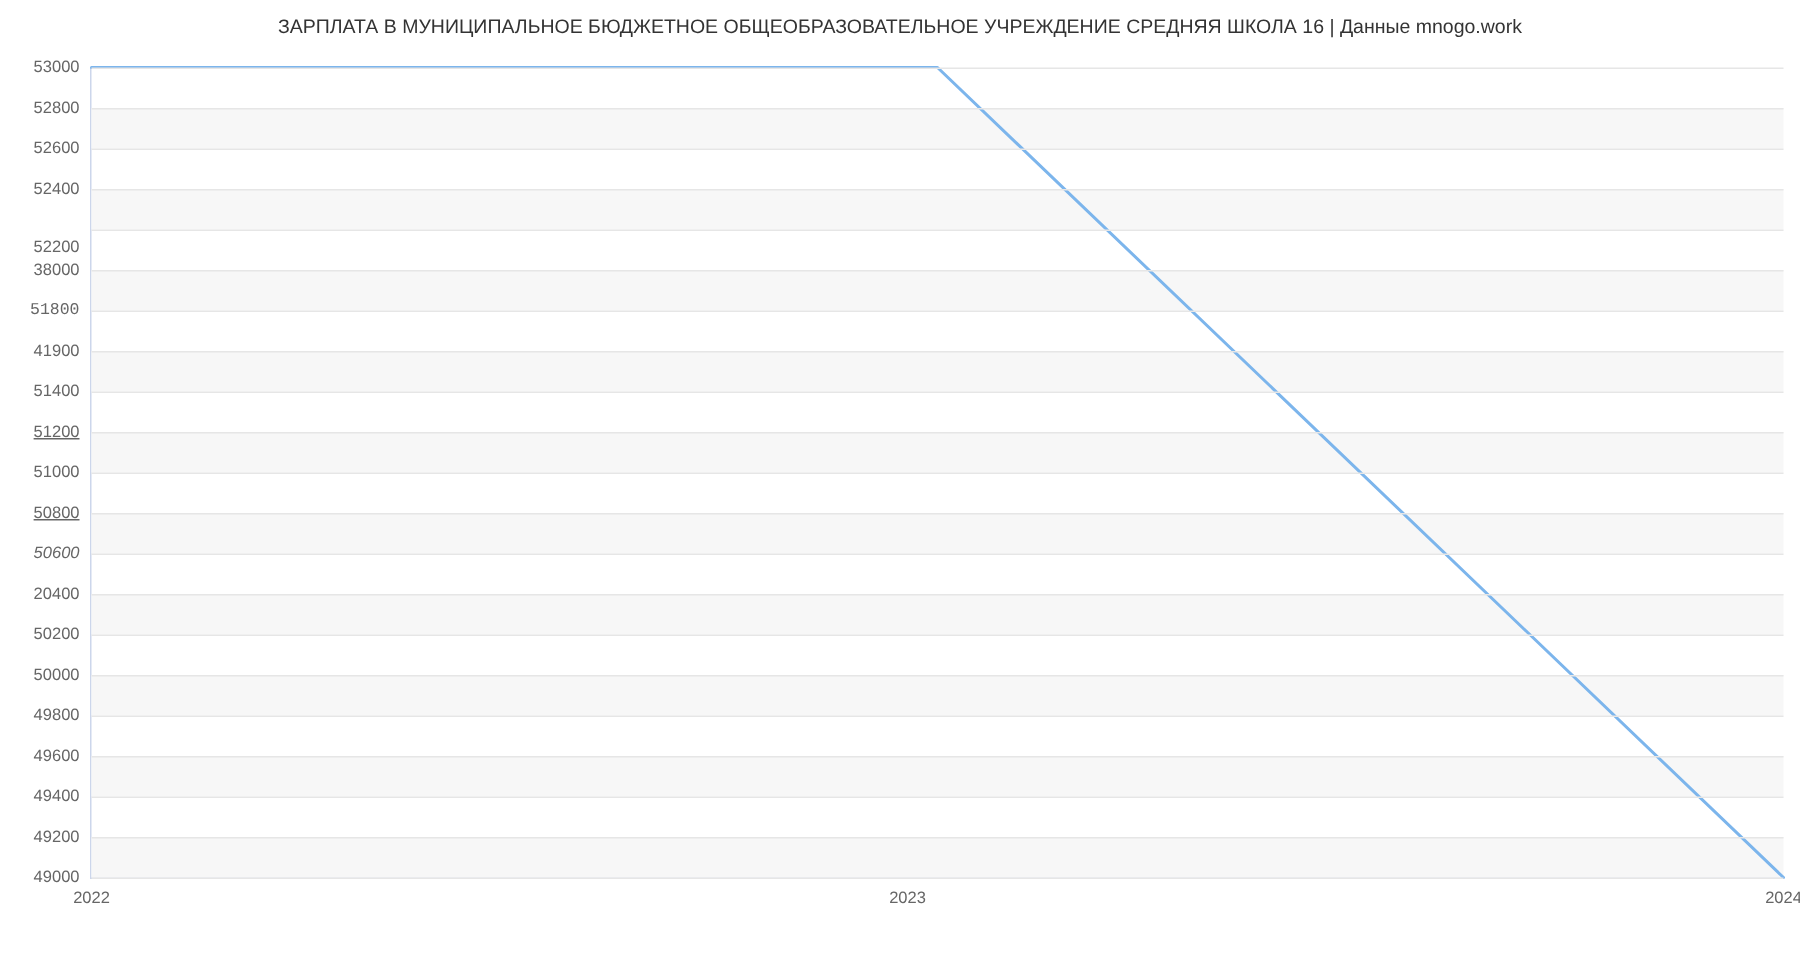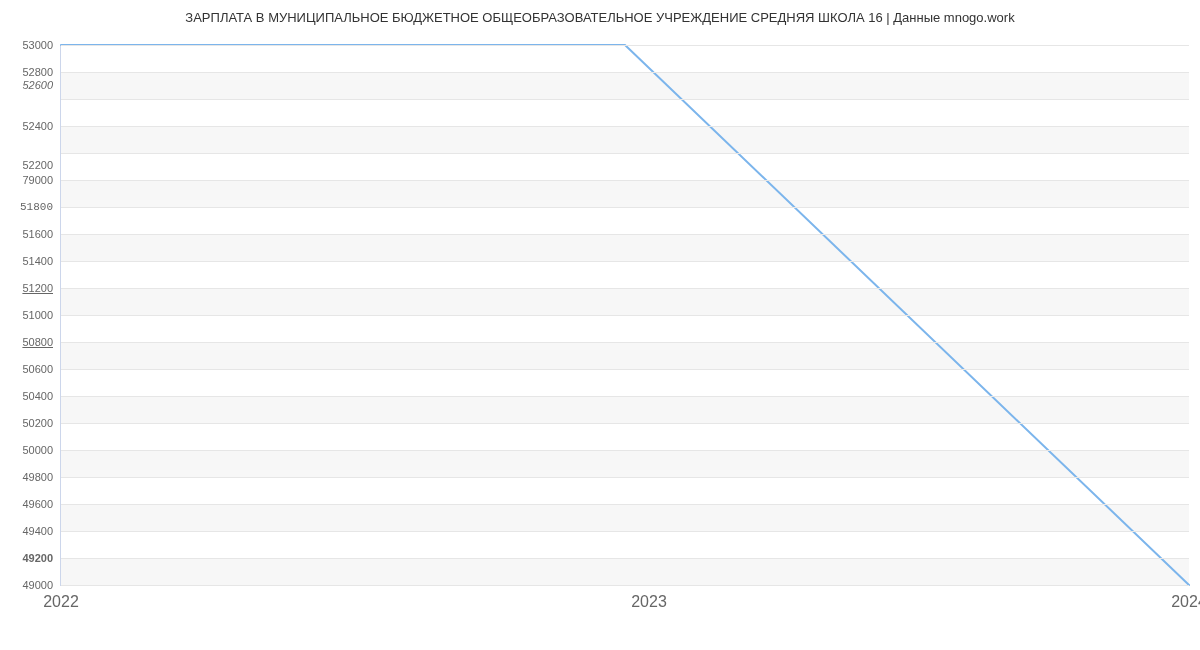--- a/index.html
+++ b/index.html
@@ -51,21 +51,21 @@
     transform: translateY(-50%);
     font-size: 11px;
     color: #666;
     white-space: nowrap;
   }
   .xtick {
     position: absolute;
     top: 100%;
     padding-top: 8px;
     transform: translateX(-50%);
-    font-size: 16px;
+    font-size: 11px;
     color: #666;
   }
   svg.line {
     position: absolute;
     left: 0;
     top: 0;
     width: 100%;
     height: 100%;
     overflow: visible;
   }
@@ -92,56 +92,56 @@
       <div class="band" style="top: 351px; height: 27px;"></div>
       <div class="band" style="top: 405px; height: 27px;"></div>
       <div class="band" style="top: 459px; height: 27px;"></div>
       <div class="band" style="top: 513px; height: 27px;"></div>
     <svg class="line" id="line-svg" preserveAspectRatio="none" viewBox="0 0 1128 540">
         <path d="M0 0 L564 0 L1128 540"></path>
       </svg>
   <div class="gridline" style="top: 540px;"></div>
       <div class="ytick" style="top: 540px;">49000</div>
       <div class="gridline" style="top: 513px;"></div>
-      <div class="ytick" style="top: 513px; font-weight: bold;">49200</div>
+      <div class="ytick" style="top: 513px;">49200</div>
       <div class="gridline" style="top: 486px;"></div>
       <div class="ytick" style="top: 486px;">49400</div>
       <div class="gridline" style="top: 459px;"></div>
       <div class="ytick" style="top: 459px;">49600</div>
       <div class="gridline" style="top: 432px;"></div>
       <div class="ytick" style="top: 432px;">49800</div>
       <div class="gridline" style="top: 405px;"></div>
       <div class="ytick" style="top: 405px;">50000</div>
       <div class="gridline" style="top: 378px;"></div>
       <div class="ytick" style="top: 378px;">50200</div>
       <div class="gridline" style="top: 351px;"></div>
-      <div class="ytick" style="top: 351px;">50400</div>
+      <div class="ytick" style="top: 351px;">20400</div>
       <div class="gridline" style="top: 324px;"></div>
-      <div class="ytick" style="top: 324px;">50600</div>
+      <div class="ytick" style="top: 324px; font-style: italic;">50600</div>
       <div class="gridline" style="top: 297px;"></div>
       <div class="ytick" style="top: 297px; text-decoration: underline;">50800</div>
       <div class="gridline" style="top: 270px;"></div>
       <div class="ytick" style="top: 270px;">51000</div>
       <div class="gridline" style="top: 243px;"></div>
       <div class="ytick" style="top: 243px; text-decoration: underline;">51200</div>
       <div class="gridline" style="top: 216px;"></div>
       <div class="ytick" style="top: 216px;">51400</div>
       <div class="gridline" style="top: 189px;"></div>
-      <div class="ytick" style="top: 189px;">51600</div>
+      <div class="ytick" style="top: 189px;">41900</div>
       <div class="gridline" style="top: 162px;"></div>
       <div class="ytick" style="top: 162px; font-family: Liberation Mono, monospace;">51800</div>
       <div class="gridline" style="top: 135px;"></div>
-      <div class="ytick" style="top: 135px;">79000</div>
+      <div class="ytick" style="top: 135px;">38000</div>
       <div class="gridline" style="top: 108px;"></div>
       <div class="ytick" style="top: 108px; margin-top: 12px;">52200</div>
       <div class="gridline" style="top: 81px;"></div>
       <div class="ytick" style="top: 81px;">52400</div>
       <div class="gridline" style="top: 54px;"></div>
-      <div class="ytick" style="top: 40px; font-style: italic;">52600</div>
+      <div class="ytick" style="top: 54px;">52600</div>
       <div class="gridline" style="top: 27px;"></div>
       <div class="ytick" style="top: 27px;">52800</div>
       <div class="gridline" style="top: 0px;"></div>
       <div class="ytick" style="top: 0px;">53000</div>
       <div class="xtick" style="left: 0px;">2022</div>
-      <div class="xtick" style="left: 588px;">2023</div>
+      <div class="xtick" style="left: 544px;">2023</div>
       <div class="xtick" style="left: 1128px; text-align: right;">2024</div>
     </div>
 </div>
 
 </body></html>

